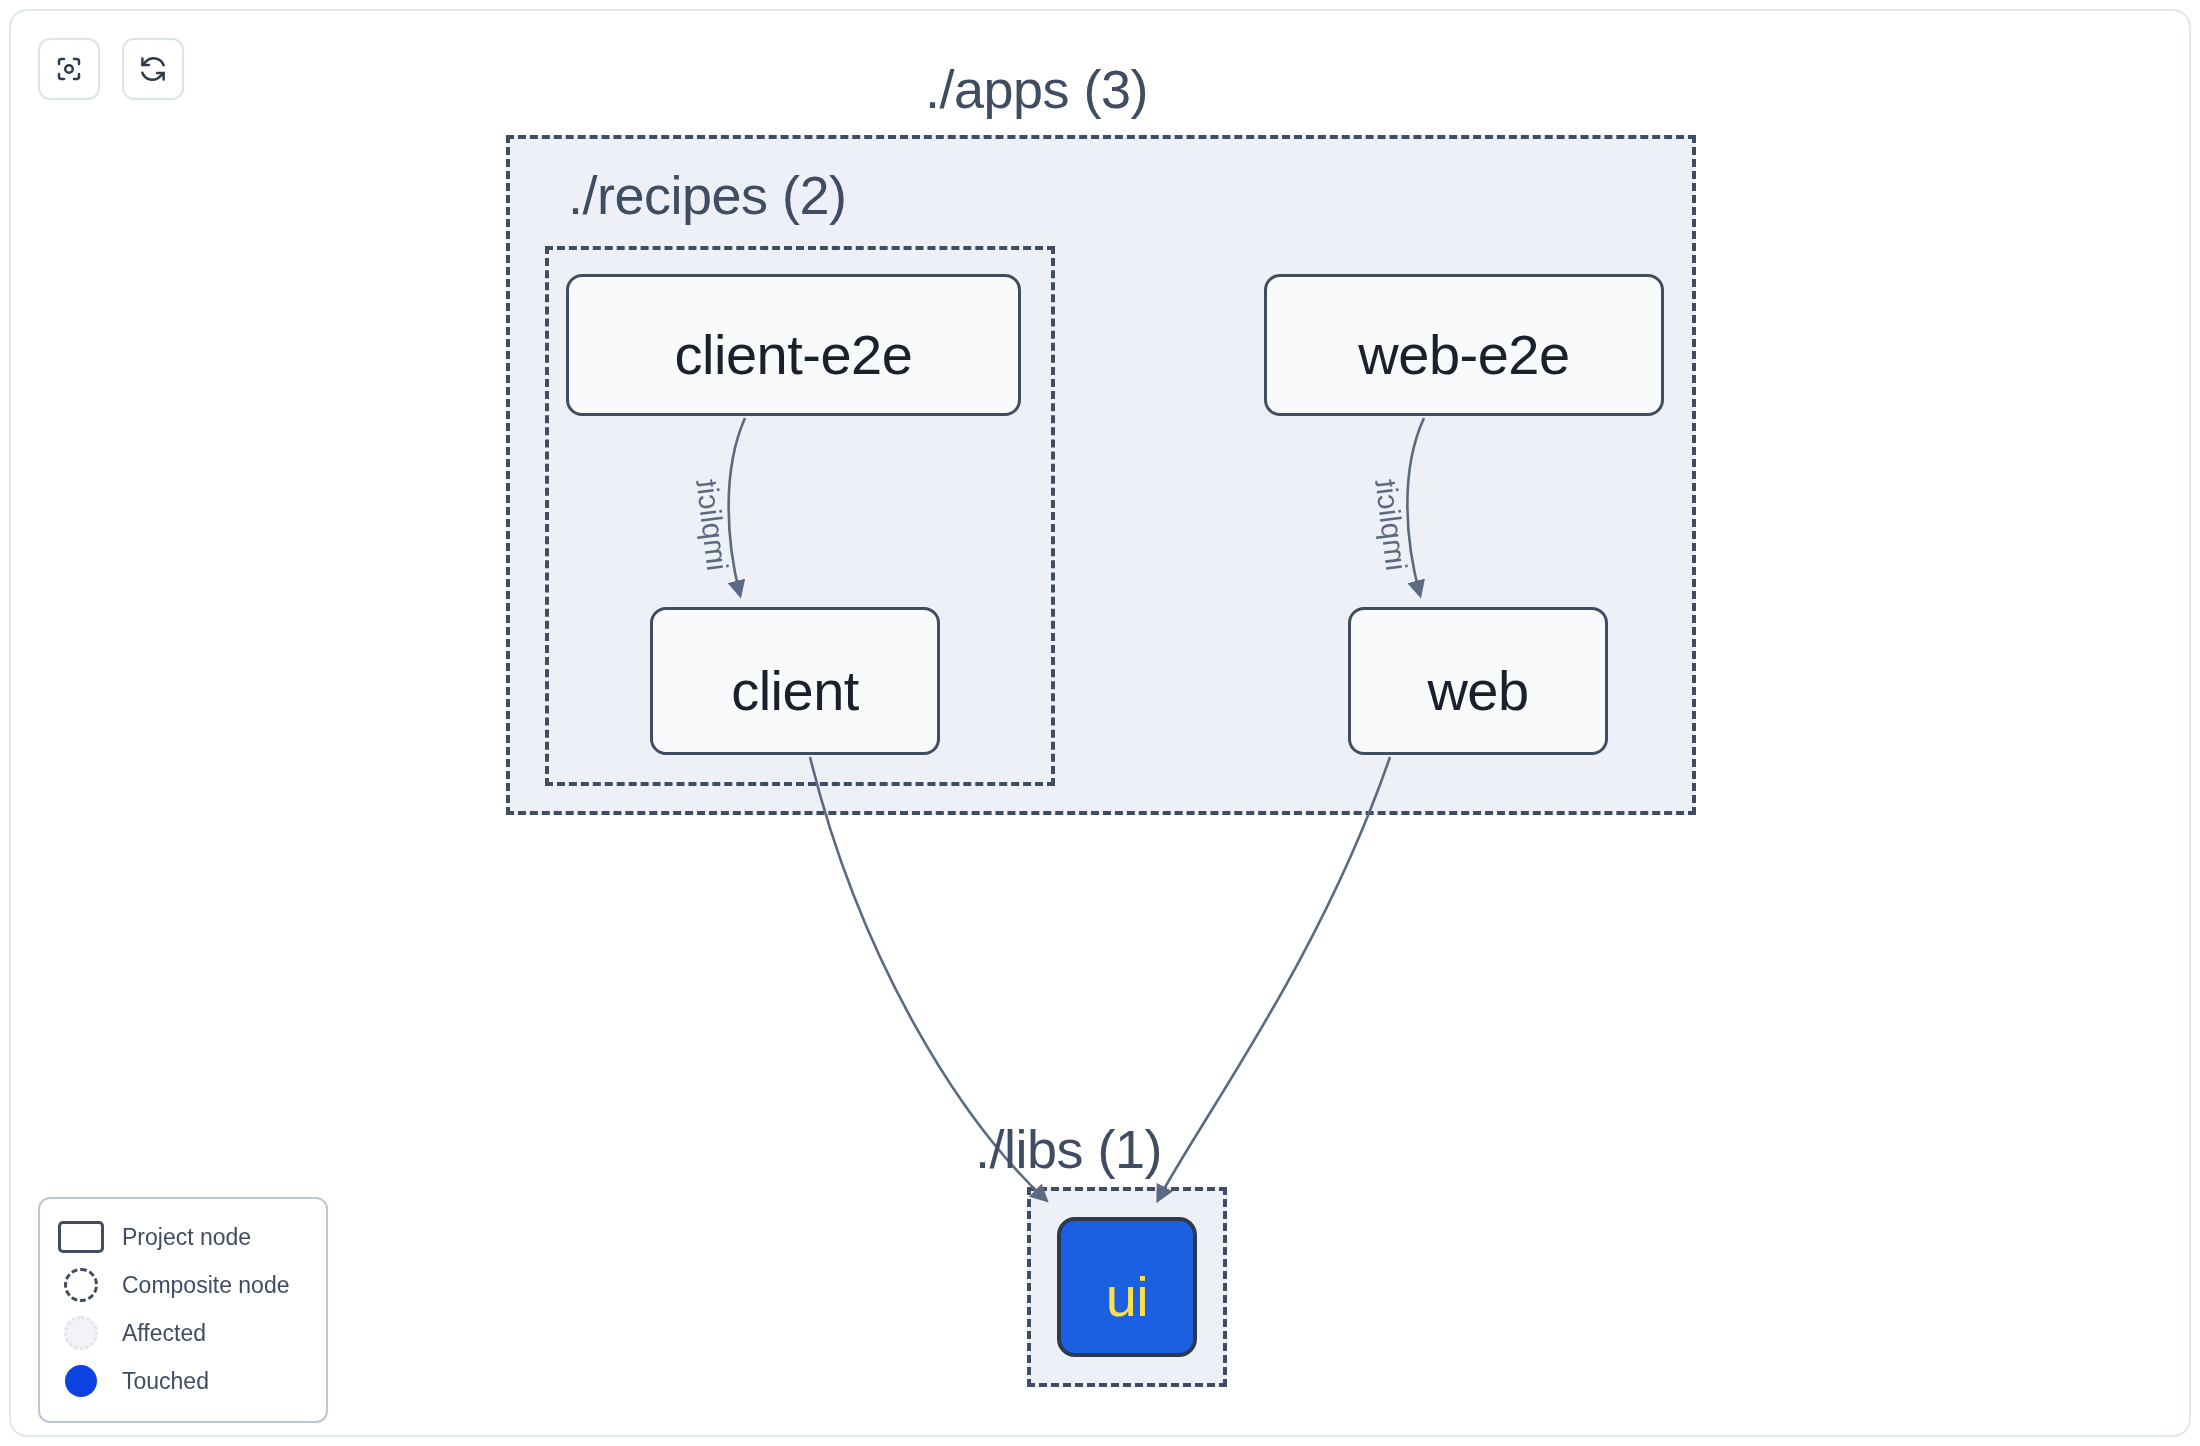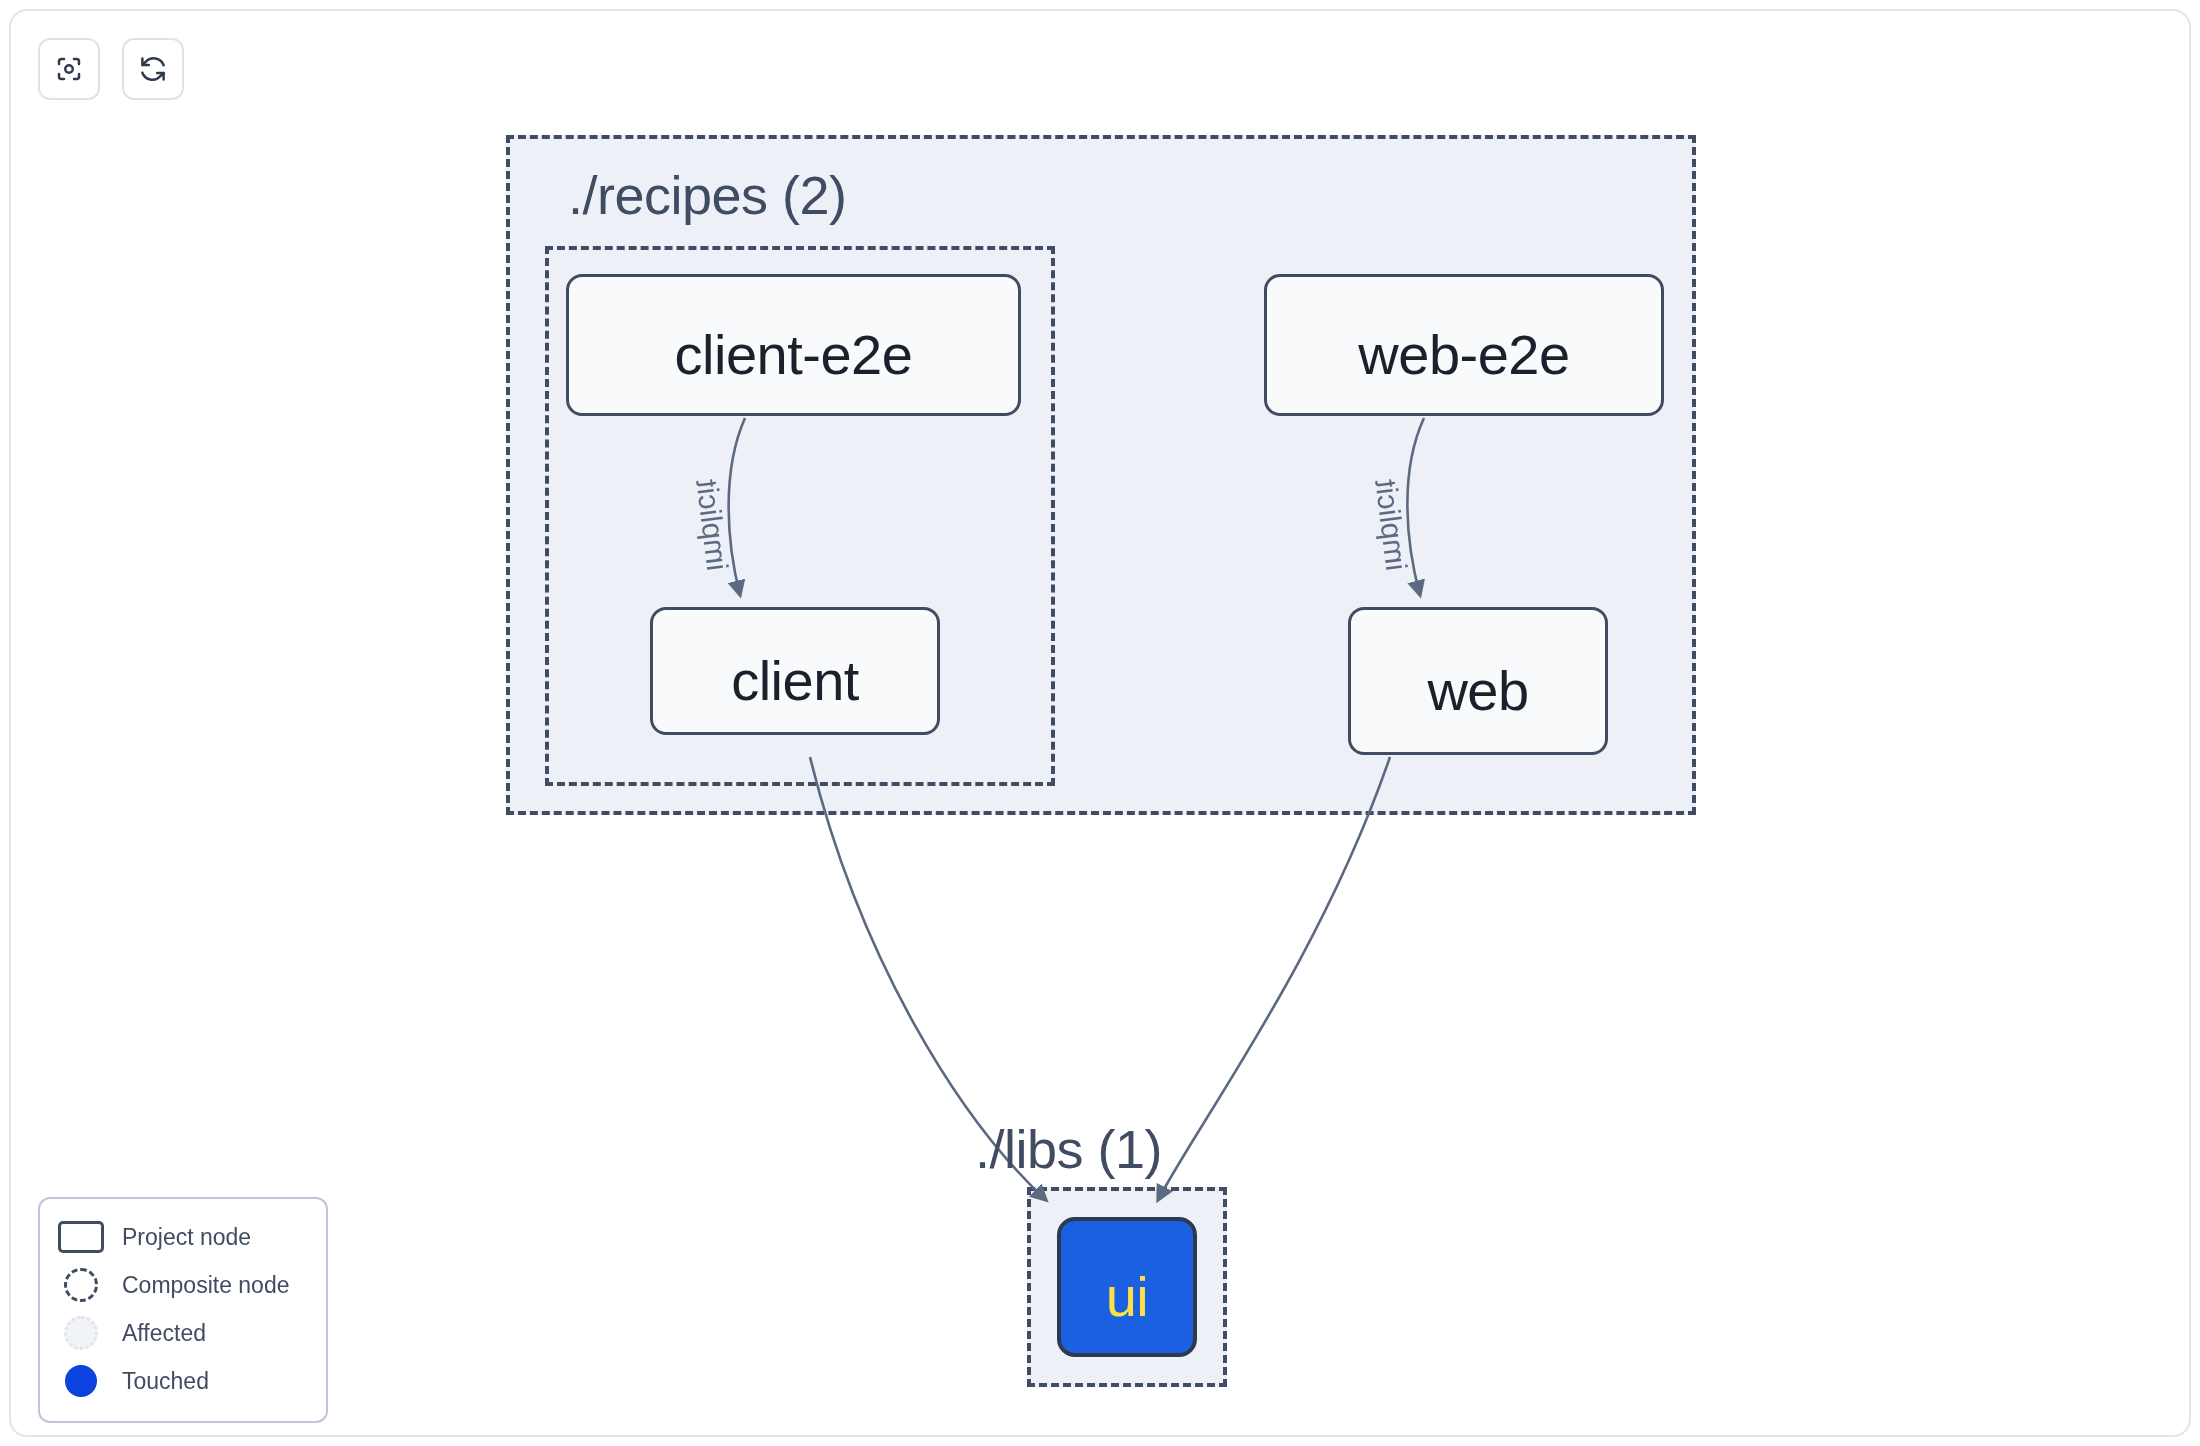--- a/index.html
+++ b/index.html
@@ -100,21 +100,21 @@
     font-size: 56px;
     color: #1a202c;
     font-family: "Liberation Sans", sans-serif;
     white-space: nowrap;
     letter-spacing: -0.5px;
     line-height: 1;
     margin-top: 19px;
   }
   .node-client-e2e { left: 566px;  top: 274px; width: 455px; height: 142px; }
   .node-web-e2e    { left: 1264px; top: 274px; width: 400px; height: 142px; }
-  .node-client     { left: 650px;  top: 607px; width: 290px; height: 128px; }
+  .node-client     { left: 650px;  top: 607px; width: 290px; height: 148px; }
   .node-web        { left: 1348px; top: 607px; width: 260px; height: 148px; }
 
   .node.touched {
     background: #1a60e0;
     border-color: #2c3a4d;
     border-width: 4px;
     border-radius: 18px;
   }
   .node.touched .node-label { color: #fde047; }
   .node-ui { left: 1057px; top: 1217px; width: 140px; height: 140px; }
@@ -215,20 +215,21 @@
       </span>
     </button>
   </div>
 
   <div class="graph-canvas">
 
     <div class="group-box group-apps"></div>
     <div class="group-box group-recipes"></div>
     <div class="group-box group-libs"></div>
 
+    <div class="group-label label-apps">./apps (3)</div>
     <div class="group-label label-recipes">./recipes (2)</div>
     <div class="group-label label-libs">./libs (1)</div>
 
     <svg class="edge-layer" viewBox="0 0 2200 1446" width="2200" height="1446">
       <defs>
         <marker id="arrow" viewBox="0 0 10 10" refX="8" refY="5" markerWidth="7" markerHeight="7" orient="auto-start-reverse">
           <path d="M 0 0 L 10 5 L 0 10 z" fill="#5b6a81"></path>
         </marker>
       </defs>
 

